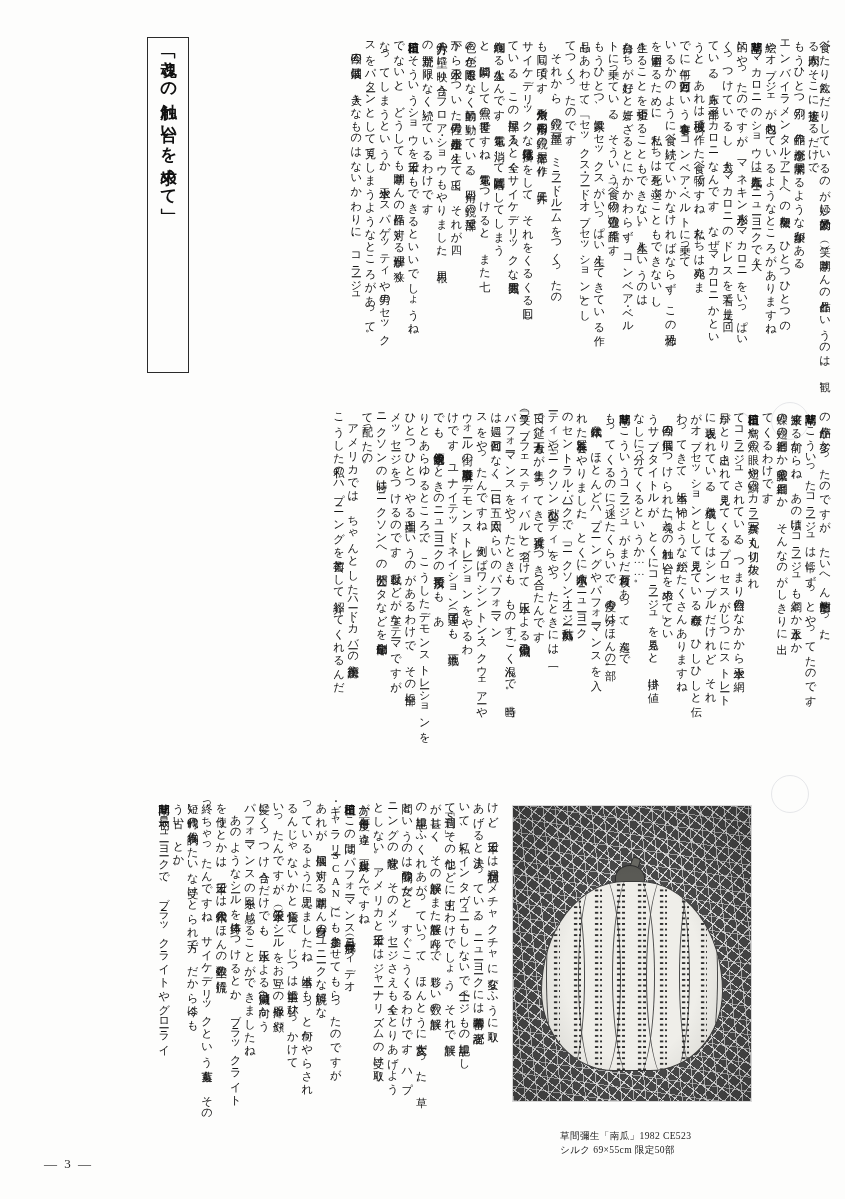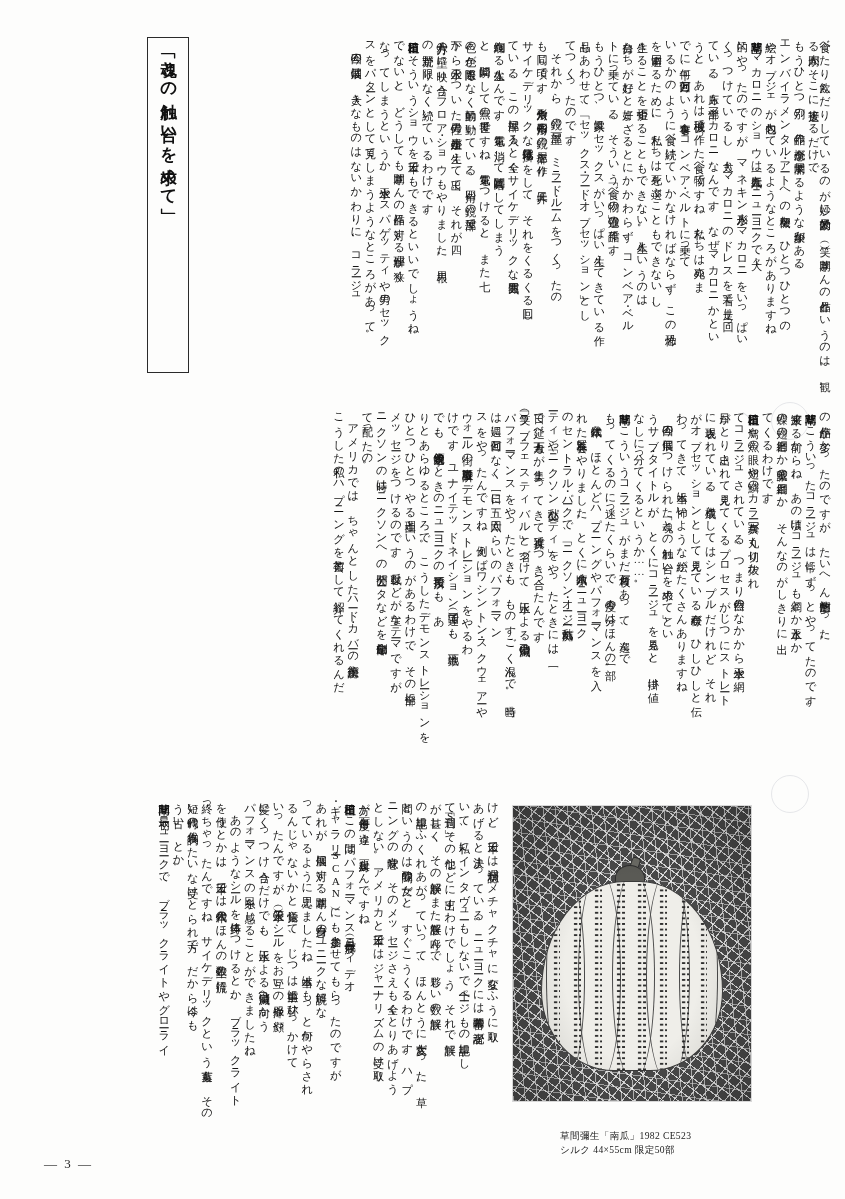--- a/index.html
+++ b/index.html
@@ -305,17 +305,17 @@
         <div class="dotband" style="left:53%;width:9px;"></div>
         <div class="dotband" style="left:65%;width:8px;"></div>
         <div class="dotband" style="left:77%;width:8px;"></div>
         <div class="dotband" style="left:88%;width:7px;"></div>
       </div>
     </div>
     <div class="vign"></div>
   </div>
 
   <div class="caption">草間彌生「南瓜」1982 CE523
-シルク 44×55cm 限定50部</div>
+シルク 69×55cm 限定50部</div>
 
   <div class="pagenum">— 3 —</div>
 
 </div>
 
 </body></html>

